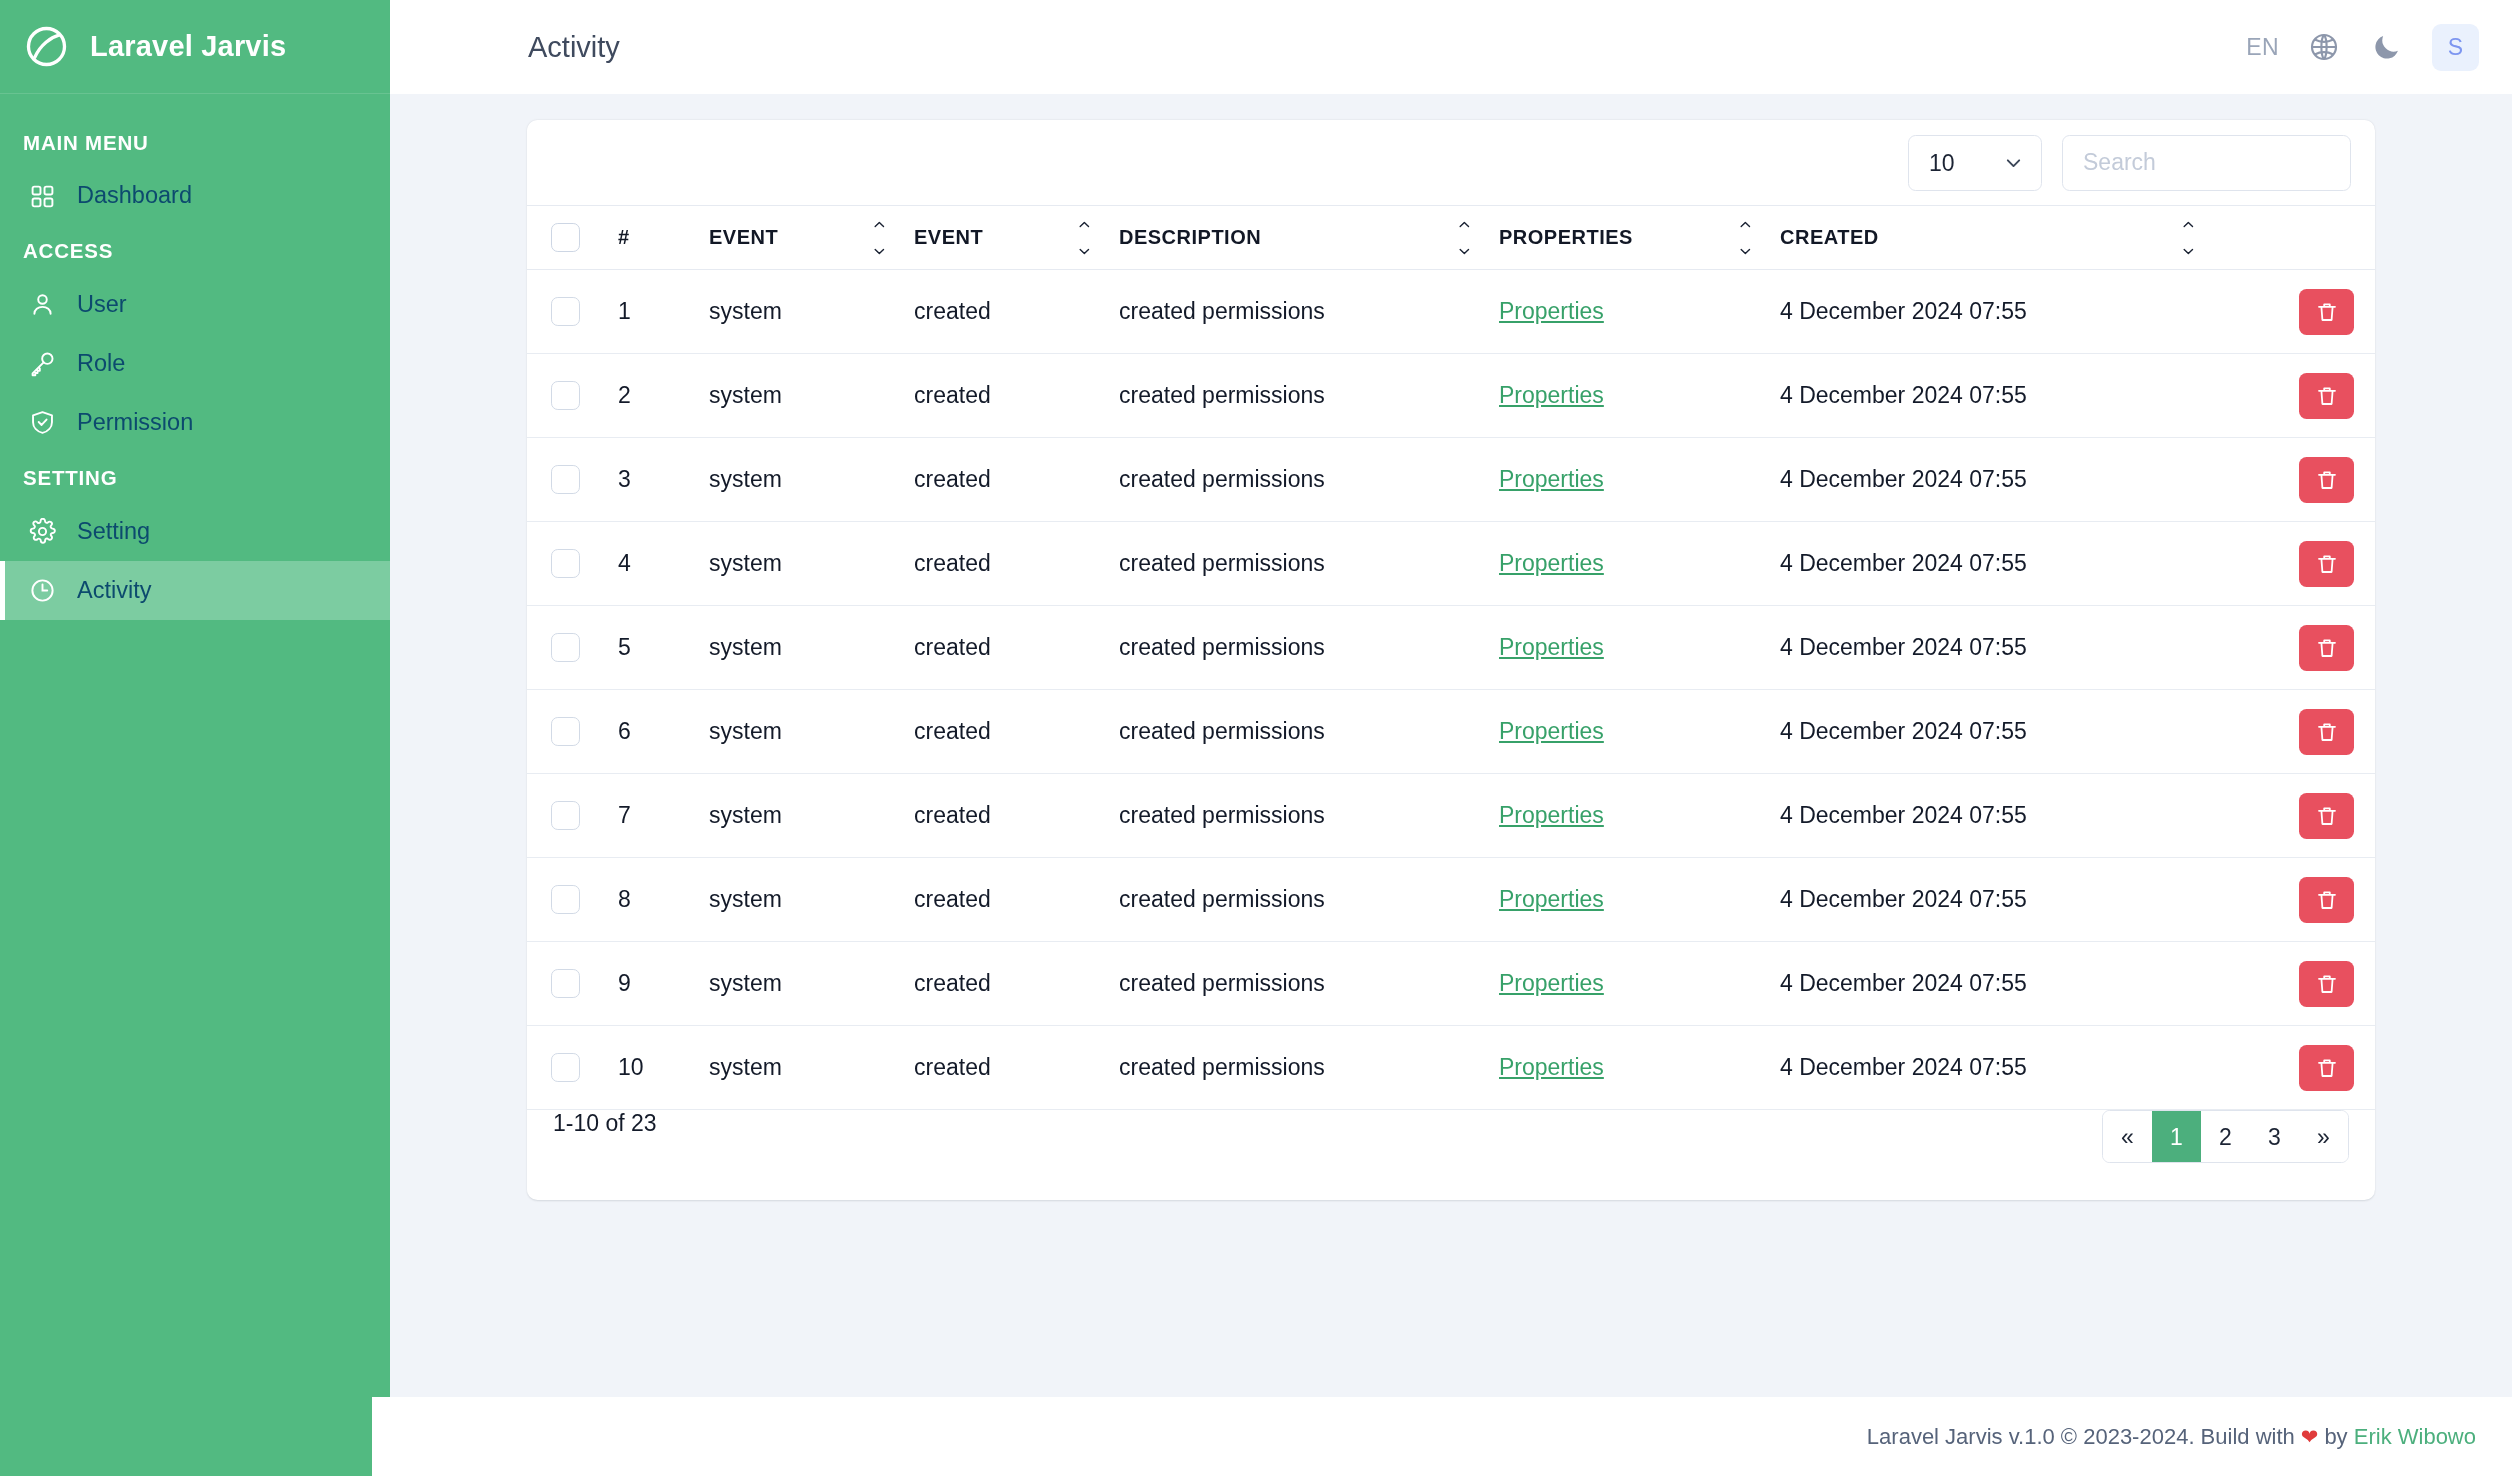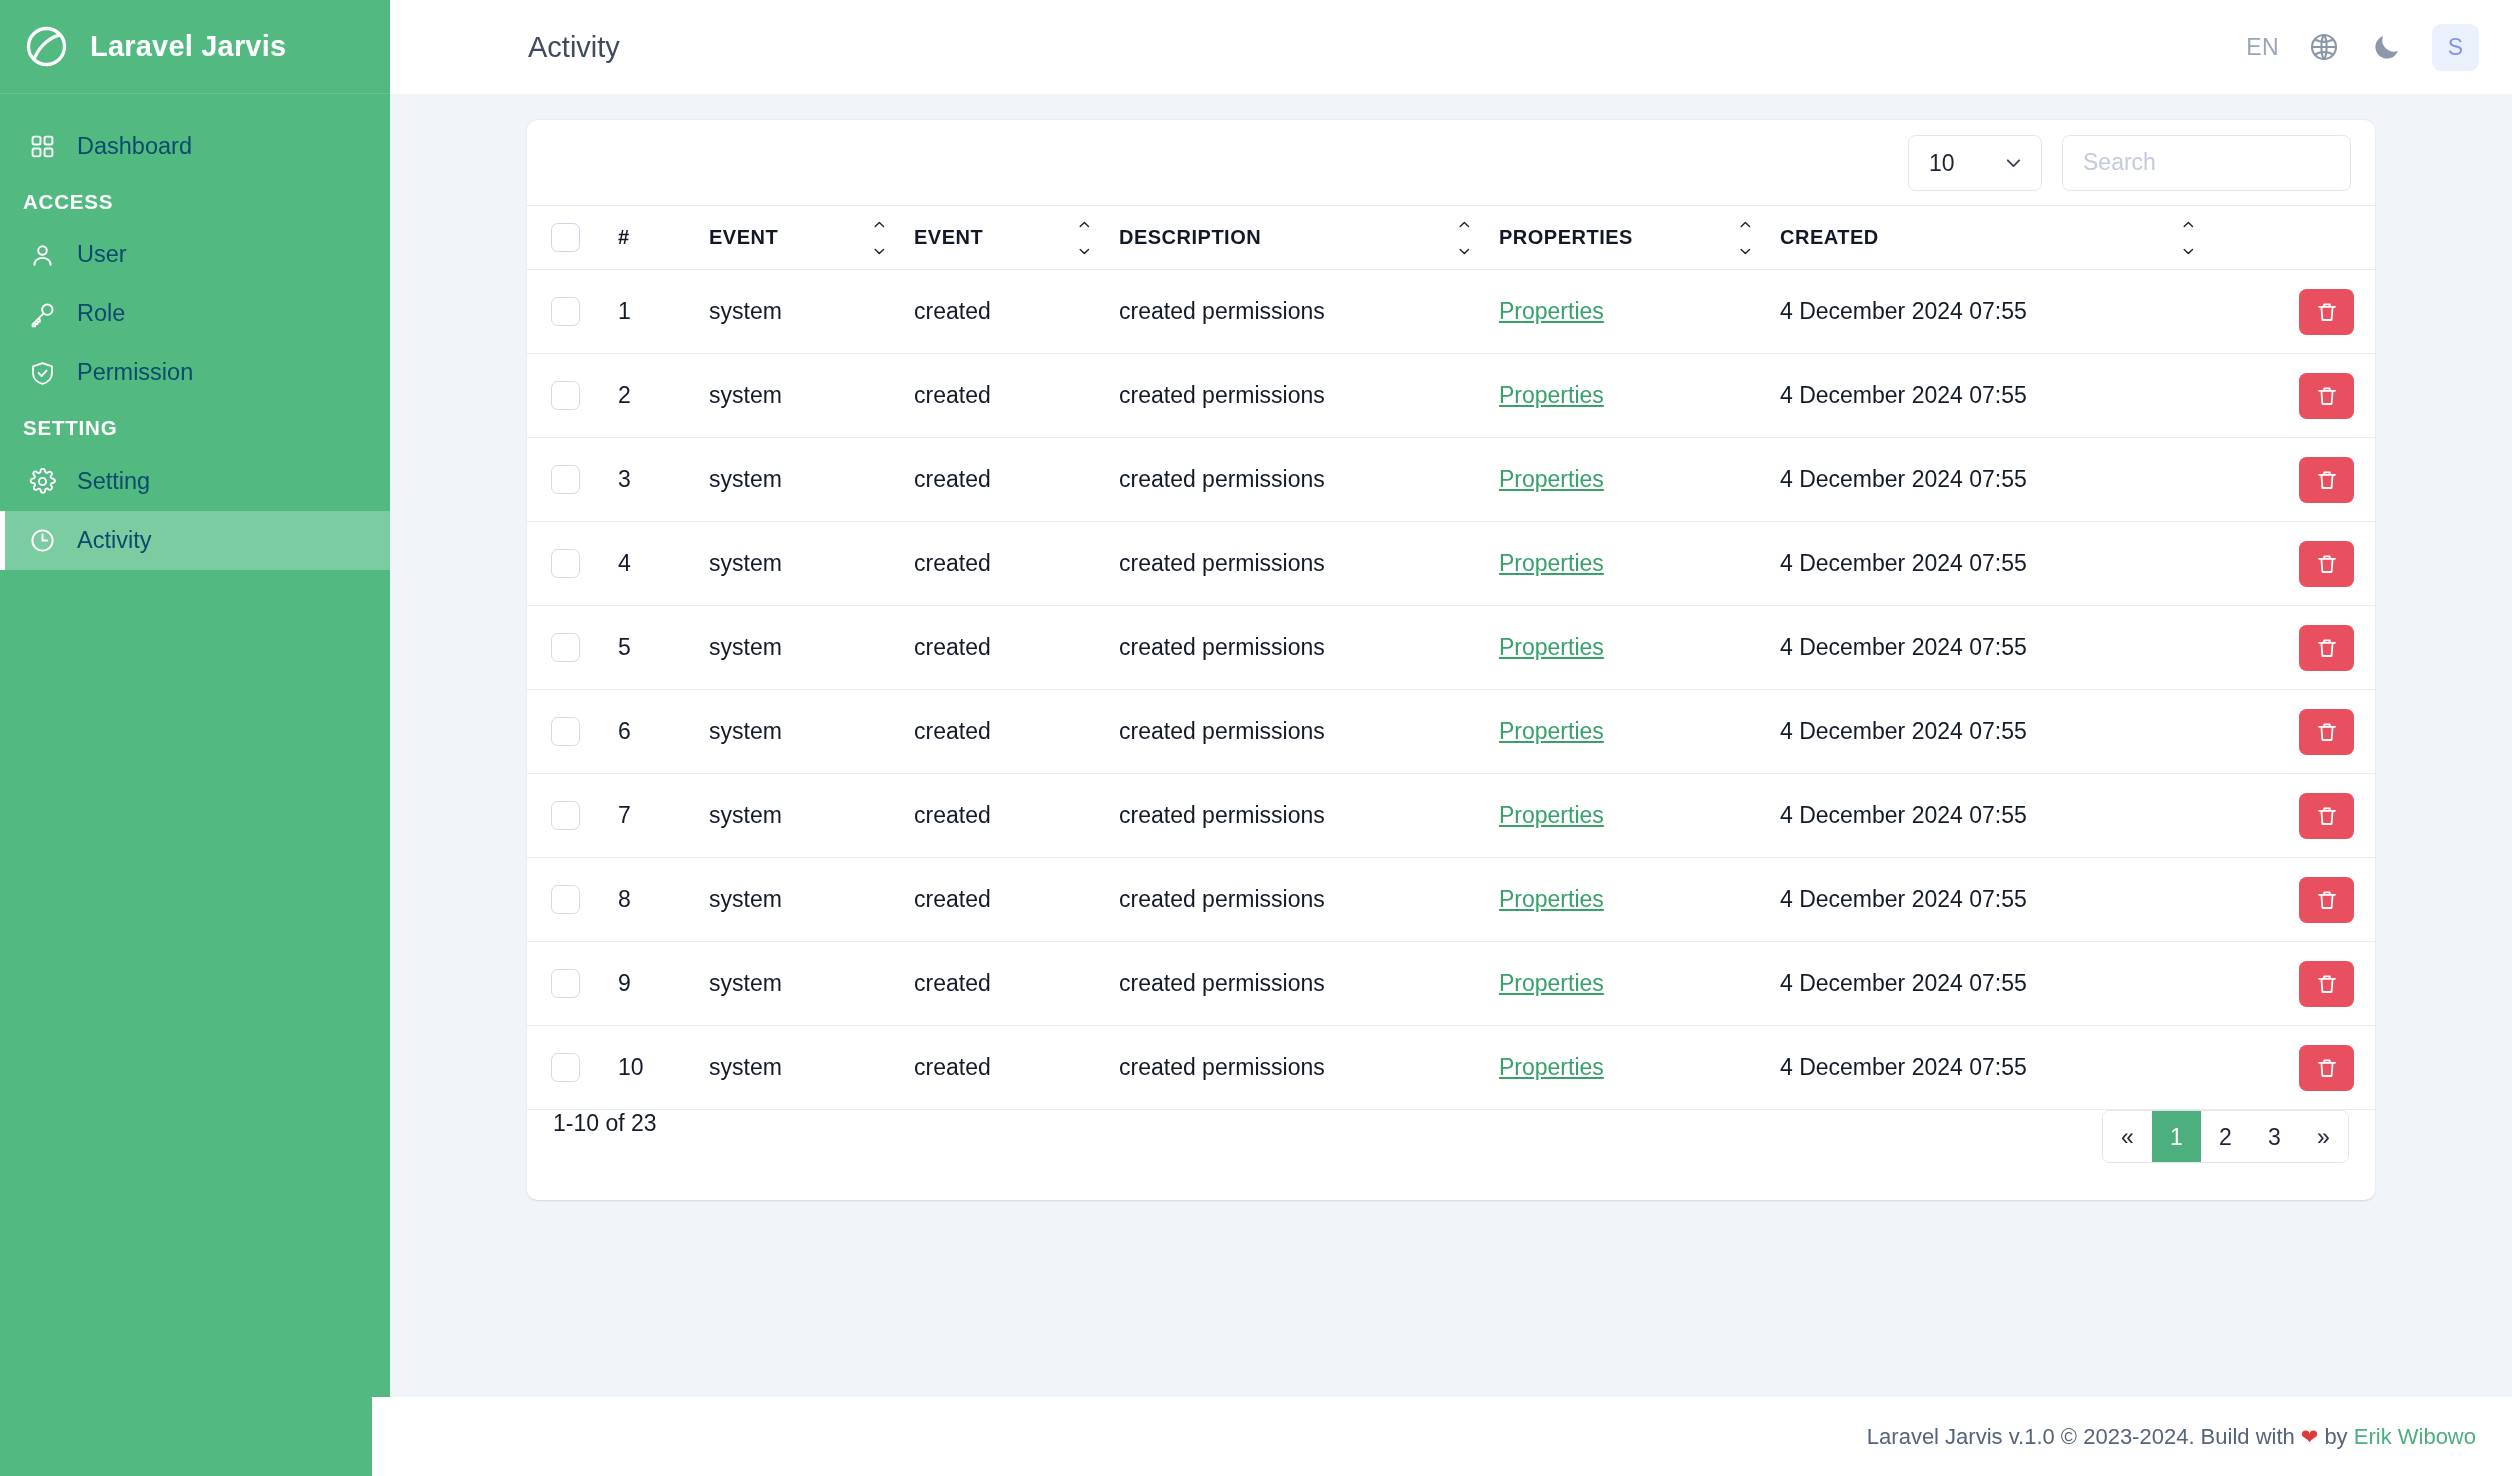--- a/index.html
+++ b/index.html
@@ -342,20 +342,21 @@
         <svg viewBox="0 0 24 24" fill="none" stroke="#ffffff" stroke-width="1.7">
           <circle cx="12" cy="12" r="9.2"></circle>
           <path d="M18.3 6.2 C14.5 7.2 8.8 11 6.0 17.6" stroke-linecap="round"></path>
         </svg>
       </span>
       <span class="brand-name">Laravel Jarvis</span>
     </div>
 
     <nav class="nav">
 
+      <div class="nav-section">MAIN MENU</div>
       <div class="nav-item">
         <span class="nav-icon">
           <svg viewBox="0 0 24 24" fill="none" stroke="#ffffff" stroke-width="1.7">
             <rect x="3.2" y="3.2" width="7" height="7" rx="1.6"></rect>
             <rect x="13.8" y="3.2" width="7" height="7" rx="1.6"></rect>
             <rect x="3.2" y="13.8" width="7" height="7" rx="1.6"></rect>
             <rect x="13.8" y="13.8" width="7" height="7" rx="1.6"></rect>
           </svg>
         </span>
         <span class="nav-label">Dashboard</span>

